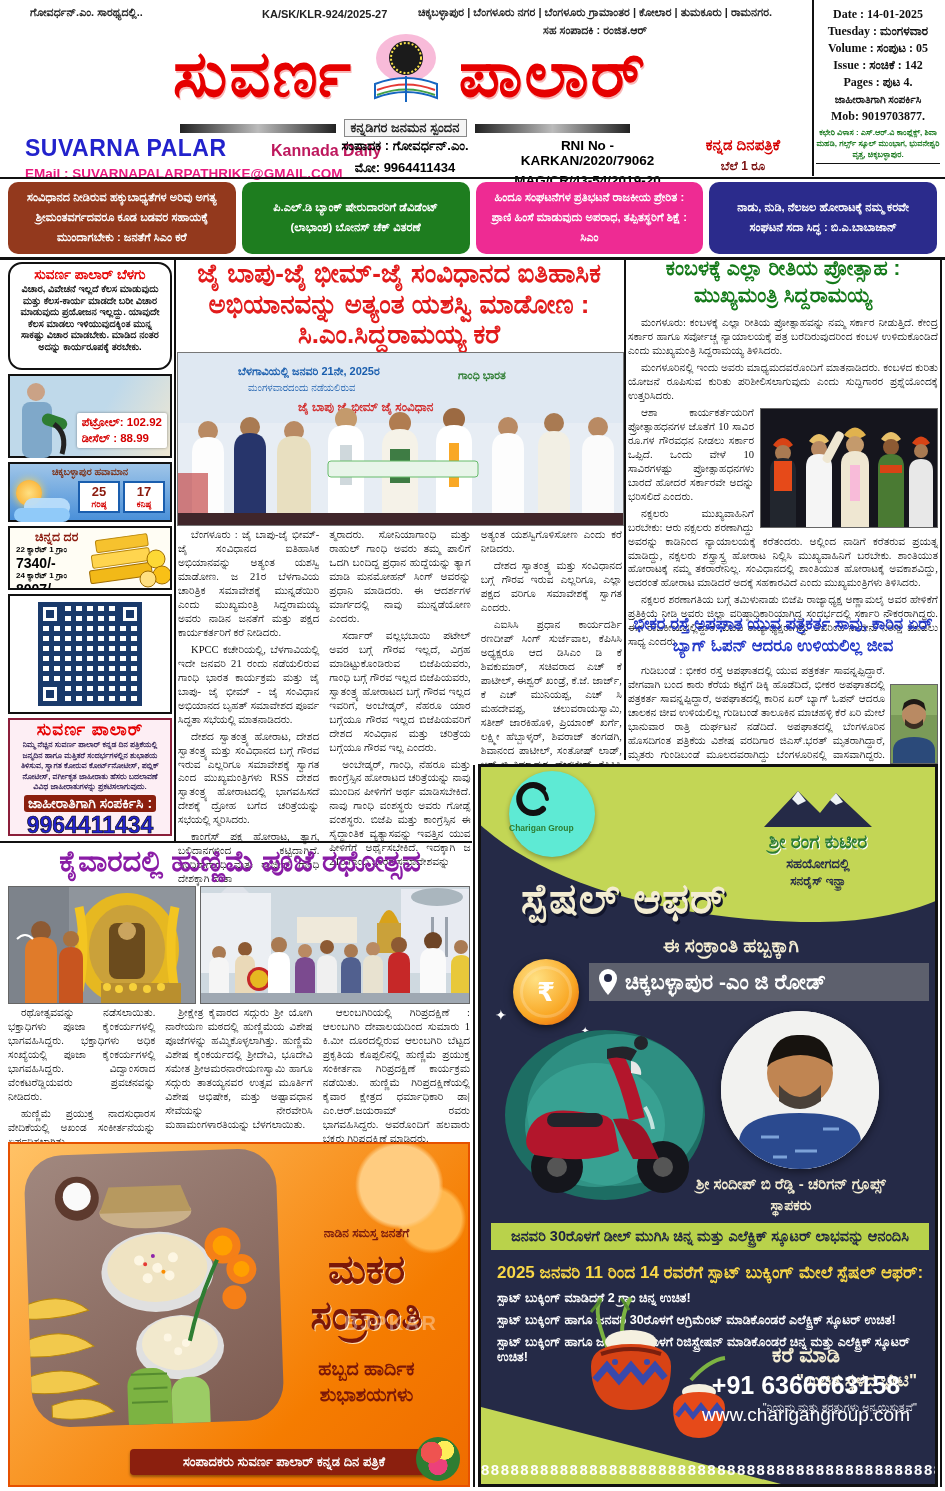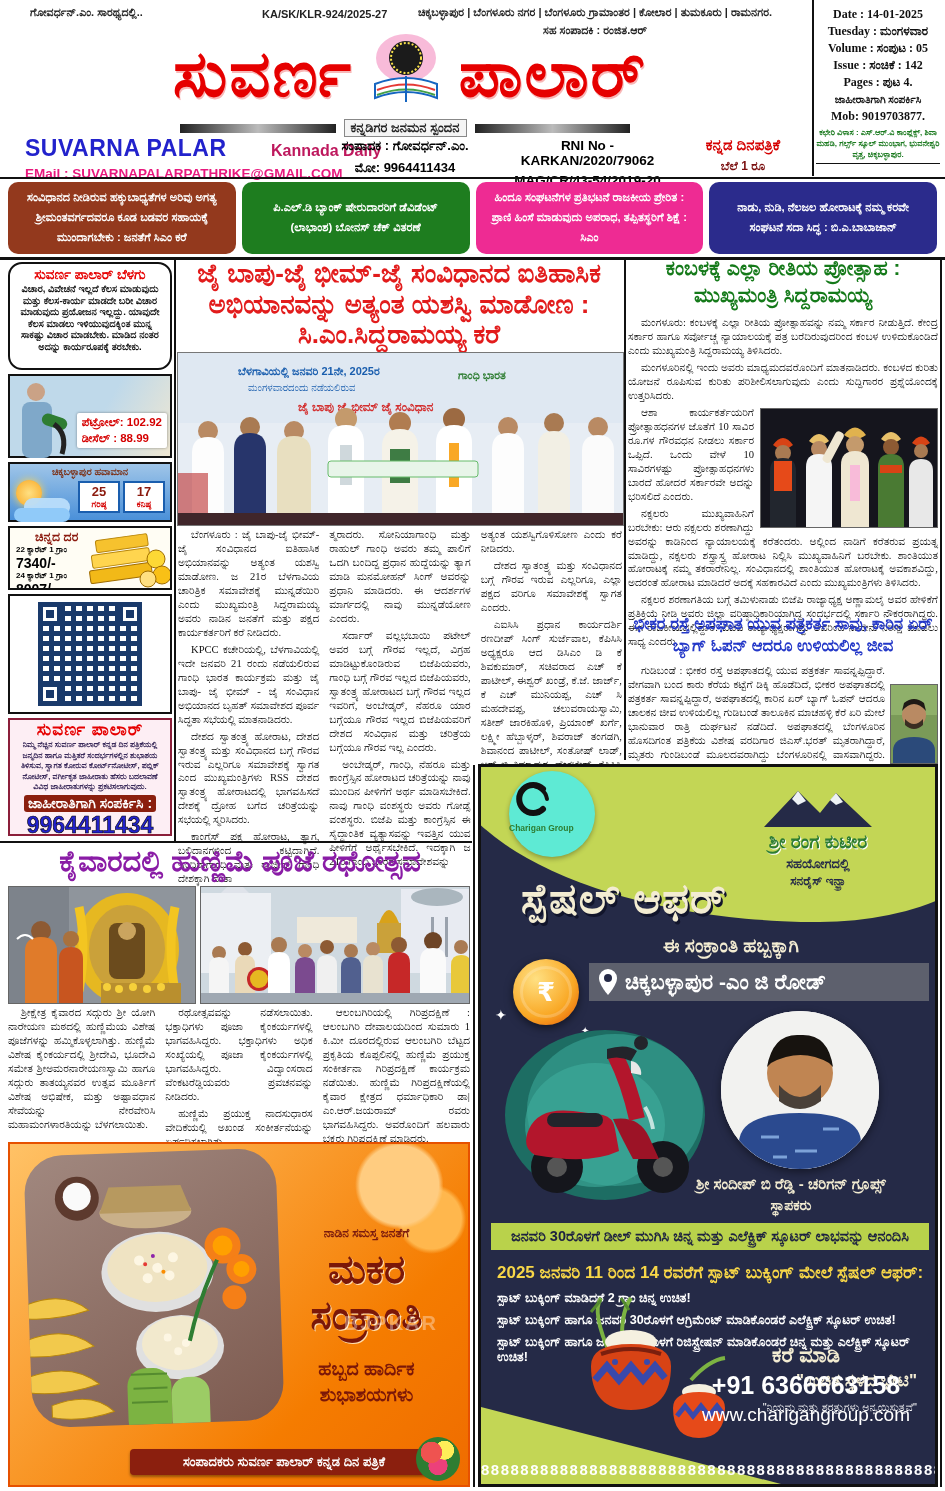--- a/index.html
+++ b/index.html
@@ -415,25 +415,25 @@
               <path d="M-10 116 V78 q0-10 10-10 q10 0 10 10 v38Z" fill="#e8c83a"></path>
             </g>
         </g>
         <rect y="106" width="272" height="10" fill="#9fa8b2"></rect>
       </svg>
     </div>
   </div>
 
   <div class="abs" style="left:8px;top:1006px;width:462px;height:132px;display:flex;gap:10px;">
     <div class="ncol news jst">
-      <p>ಶ್ರೀಕ್ಷೇತ್ರ ಕೈವಾರದ ಸದ್ಗುರು ಶ್ರೀ ಯೋಗಿ ನಾರೇಯಣ ಮಠದಲ್ಲಿ ಹುಣ್ಣಿಮೆಯ ವಿಶೇಷ ಪೂಜೆಗಳನ್ನು ಹಮ್ಮಿಕೊಳ್ಳಲಾಗಿತ್ತು. ಹುಣ್ಣಿಮೆ ವಿಶೇಷ ಕೈಂಕರ್ಯದಲ್ಲಿ ಶ್ರೀದೇವಿ, ಭೂದೇವಿ ಸಮೇತ ಶ್ರೀಅಮರನಾರೇಯಣಸ್ವಾಮಿ ಹಾಗೂ ಸದ್ಗುರು ತಾತಯ್ಯನವರ ಉತ್ಸವ ಮೂರ್ತಿಗೆ ವಿಶೇಷ ಅಭಿಷೇಕ, ಮತ್ತು ಅಷ್ಟಾವಧಾನ ಸೇವೆಯನ್ನು ನೇರವೇರಿಸಿ ಮಹಾಮಂಗಳಾರತಿಯನ್ನು ಬೆಳಗಲಾಯಿತು.</p>
-    </div>
-    <div class="ncol news jst">
       <p>ರಥೋತ್ಸವವನ್ನು ನಡೆಸಲಾಯಿತು. ಭಕ್ತಾಧಿಗಳು ಪೂಜಾ ಕೈಂಕರ್ಯಗಳಲ್ಲಿ ಭಾಗವಹಿಸಿದ್ದರು. ಭಕ್ತಾಧಿಗಳು ಅಧಿಕ ಸಂಖ್ಯೆಯಲ್ಲಿ ಪೂಜಾ ಕೈಂಕರ್ಯಗಳಲ್ಲಿ ಭಾಗವಹಿಸಿದ್ದರು. ವಿದ್ವಾಂಸರಾದ ವೆಂಕಟರೆಡ್ಡಿಯವರು ಪ್ರವಚನವನ್ನು ನೀಡಿದರು.</p>
       <p>ಹುಣ್ಣಿಮೆ ಪ್ರಯುಕ್ತ ನಾದಸುಧಾರಸ ವೇದಿಕೆಯಲ್ಲಿ ಅಖಂಡ ಸಂಕೀರ್ತನೆಯನ್ನು ಏರ್ಪಡಿಸಲಾಗಿತ್ತು.</p>
+    </div>
+    <div class="ncol news jst">
+      <p>ಶ್ರೀಕ್ಷೇತ್ರ ಕೈವಾರದ ಸದ್ಗುರು ಶ್ರೀ ಯೋಗಿ ನಾರೇಯಣ ಮಠದಲ್ಲಿ ಹುಣ್ಣಿಮೆಯ ವಿಶೇಷ ಪೂಜೆಗಳನ್ನು ಹಮ್ಮಿಕೊಳ್ಳಲಾಗಿತ್ತು. ಹುಣ್ಣಿಮೆ ವಿಶೇಷ ಕೈಂಕರ್ಯದಲ್ಲಿ ಶ್ರೀದೇವಿ, ಭೂದೇವಿ ಸಮೇತ ಶ್ರೀಅಮರನಾರೇಯಣಸ್ವಾಮಿ ಹಾಗೂ ಸದ್ಗುರು ತಾತಯ್ಯನವರ ಉತ್ಸವ ಮೂರ್ತಿಗೆ ವಿಶೇಷ ಅಭಿಷೇಕ, ಮತ್ತು ಅಷ್ಟಾವಧಾನ ಸೇವೆಯನ್ನು ನೇರವೇರಿಸಿ ಮಹಾಮಂಗಳಾರತಿಯನ್ನು ಬೆಳಗಲಾಯಿತು.</p>
     </div>
     <div class="ncol news jst">
       <p>ಆಲಂಬಗಿರಿಯಲ್ಲಿ ಗಿರಿಪ್ರದಕ್ಷಿಣೆ : ಆಲಂಬಗಿರಿ ದೇವಾಲಯದಿಂದ ಸುಮಾರು 1 ಕಿ.ಮೀ ದೂರದಲ್ಲಿರುವ ಆಲಂಬಗಿರಿ ಬೆಟ್ಟದ ಪ್ರಕೃತಿಯ ಕೊಪ್ಪಲಿನಲ್ಲಿ ಹುಣ್ಣಿಮೆ ಪ್ರಯುಕ್ತ ಸಂಕೀರ್ತನಾ ಗಿರಿಪ್ರದಕ್ಷಿಣೆ ಕಾರ್ಯಕ್ರಮ ನಡೆಯಿತು. ಹುಣ್ಣಿಮೆ ಗಿರಿಪ್ರದಕ್ಷಿಣೆಯಲ್ಲಿ ಕೈವಾರ ಕ್ಷೇತ್ರದ ಧರ್ಮಾಧಿಕಾರಿ ಡಾ| ಎಂ.ಆರ್.ಜಯರಾಮ್ ರವರು ಭಾಗವಹಿಸಿದ್ದರು. ಅವರೊಂದಿಗೆ ಹಲವಾರು ಭಕ್ತರು ಗಿರಿಪ್ರದಕ್ಷಿಣೆ ಮಾಡಿದರು.</p>
     </div>
   </div>
 
   <div class="abs" style="left:8px;top:1142px;width:462px;height:345px;border:2px solid #e65100;box-sizing:border-box;overflow:hidden;
        background:radial-gradient(circle at 85% 12%,#ffcc80 0 8%,transparent 9%),
                   radial-gradient(circle at 92% 22%,#ffb74d 0 6%,transparent 7%),
                   linear-gradient(135deg,#ffc266,#f57c00 70%,#ef6c00);">

